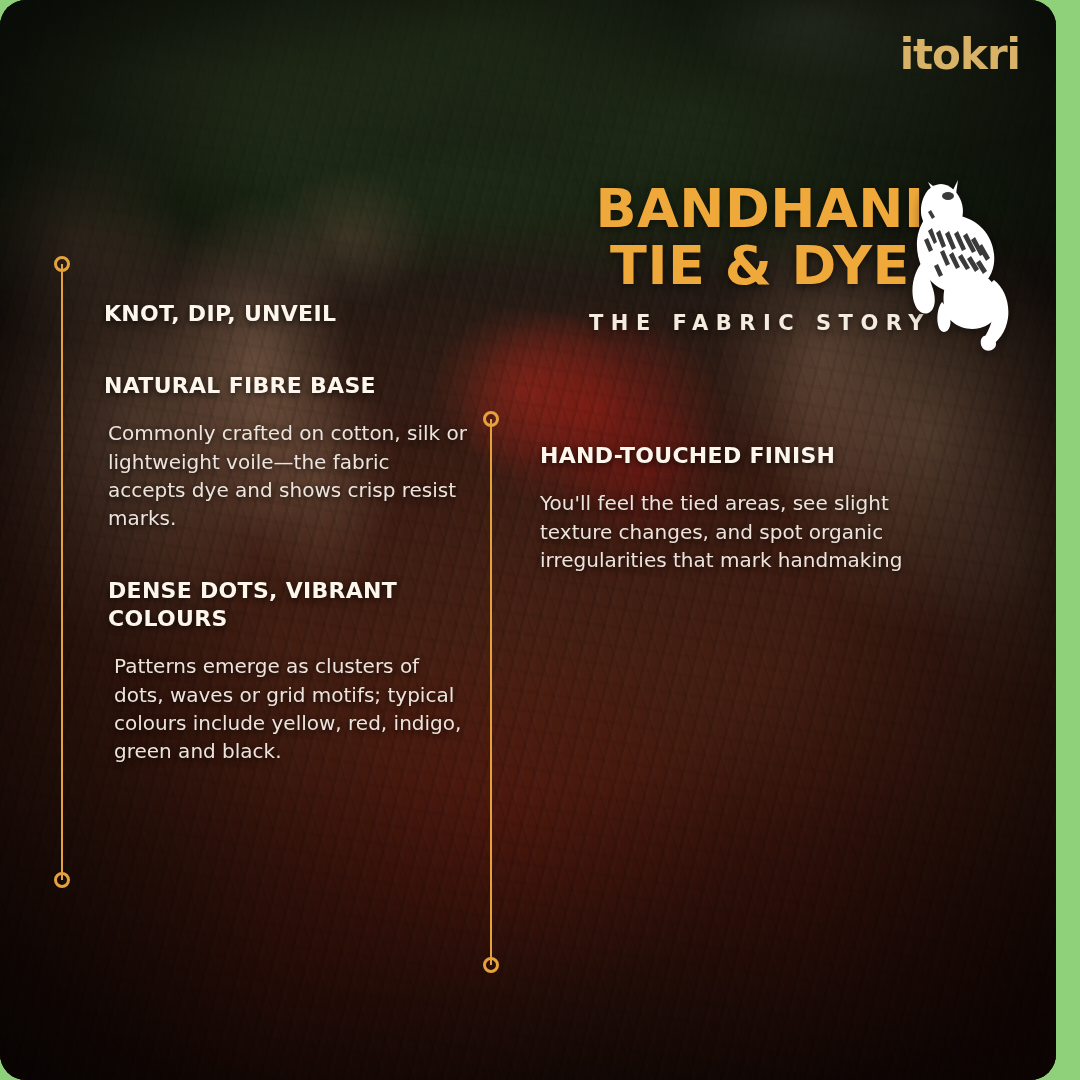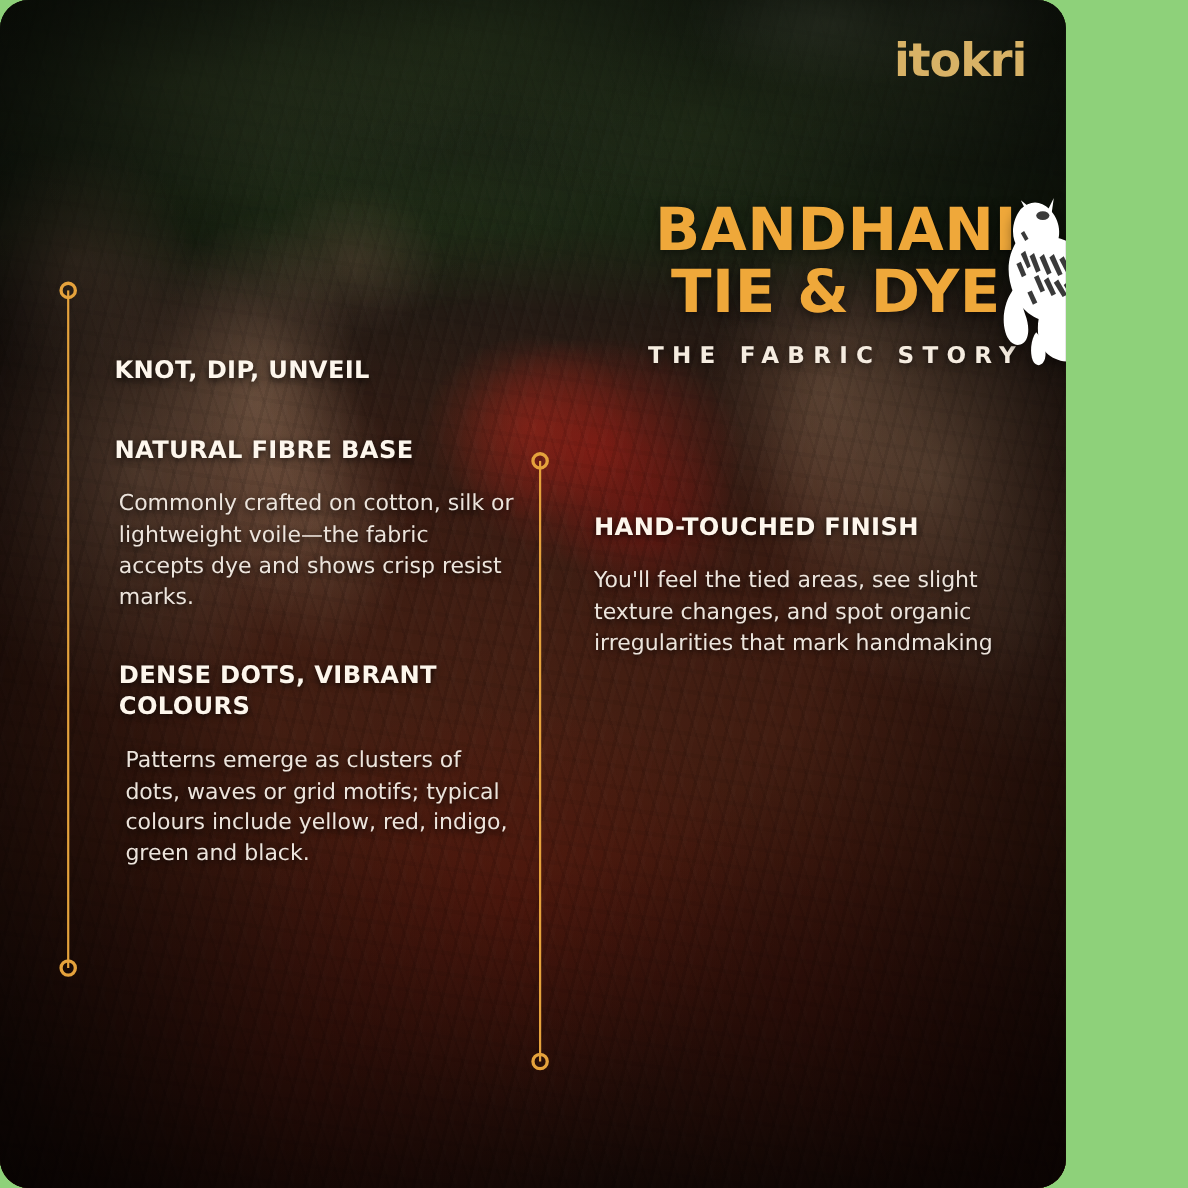--- a/index.html
+++ b/index.html
@@ -8,21 +8,21 @@
   html, body {
     width: 1080px;
     height: 1080px;
     overflow: hidden;
     background: #8ed17a;
     font-family: "Liberation Sans", sans-serif;
   }
 
   #poster {
     position: relative;
-    width: 969px;
+    width: 1056px;
     height: 1080px;
     border-radius: 26px;
     overflow: hidden;
     background: #2a1410;
   }
 
   
   .bg-layer { position: absolute; inset: 0; }
 
   
@@ -174,21 +174,21 @@
     border-radius: 50%;
     background: transparent;
   }
   .rail .dot.top { top: 0; }
   .rail .dot.bottom { bottom: 0; }
 
   #rail-left  { left: 54px;  top: 256px; height: 632px; }
   #rail-right { left: 483px; top: 411px; height: 562px; }
 
   
-  .col { position: absolute; margin-top: 24px; }
+  .col { position: absolute; }
   #col-left  { left: 104px; top: 300px;  width: 368px; }
   #col-right { left: 540px; top: 442px;  width: 400px; }
 
   .block + .block { margin-top: 44px; }
   #col-right .block + .block { margin-top: 44px; }
 
   .block-head {
     font-family: "DejaVu Sans", sans-serif;
     font-weight: 700;
     font-size: 22px;

